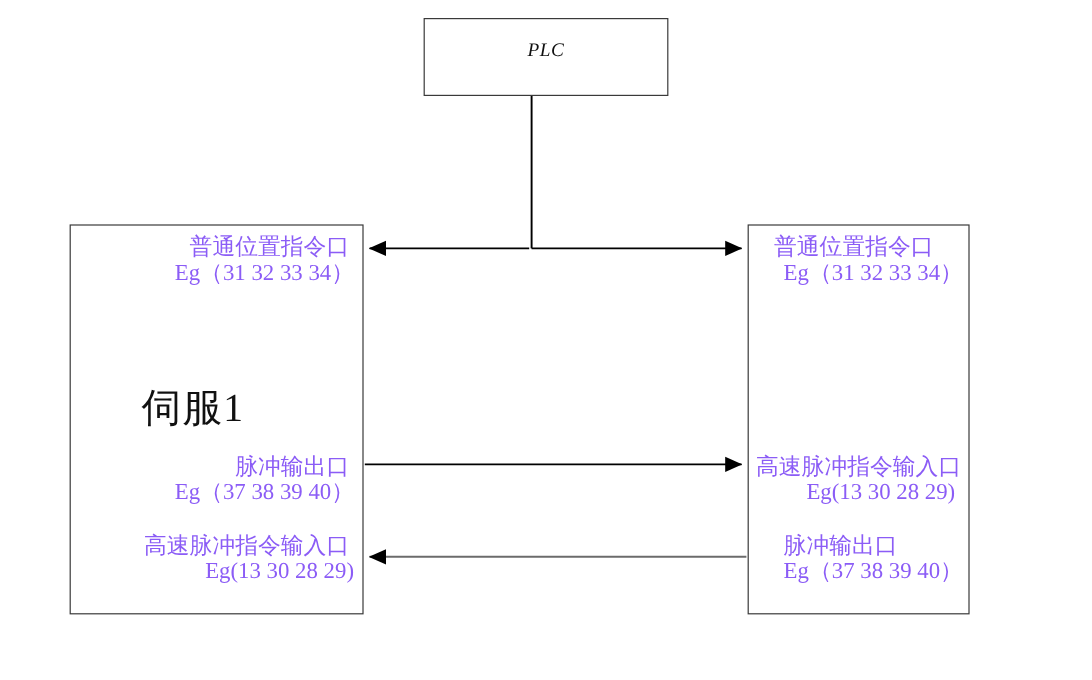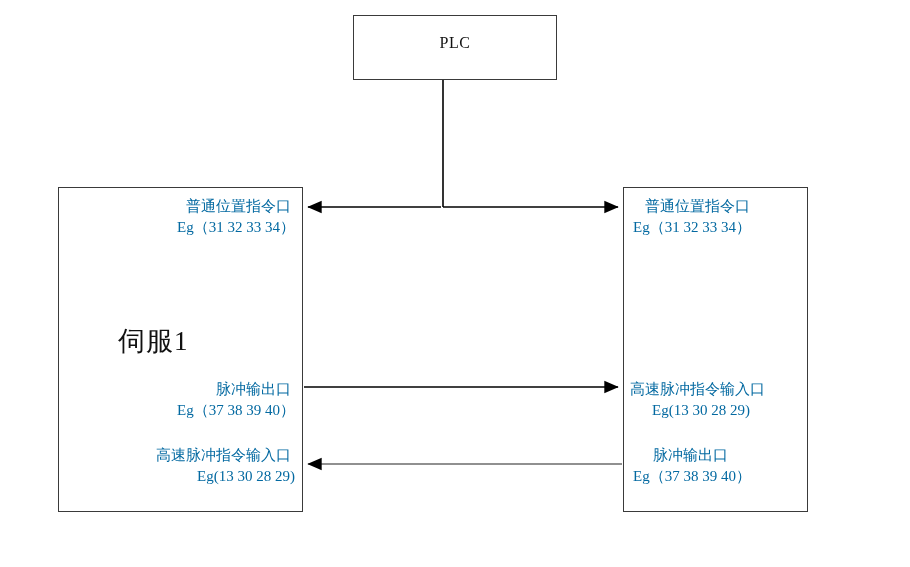--- a/index.html
+++ b/index.html
@@ -49,33 +49,34 @@
   }
   .plc-label {
     position: absolute;
     left: 353px;
     top: 34px;
     width: 204px;
     text-align: center;
     font-size: 16px;
     letter-spacing: 0.5px;
     color: #111;
+    font-style: italic;
   }
   .txt {
     position: absolute;
-    font-size: 15px;
+    font-size: 19px;
     line-height: 21px;
     white-space: nowrap;
-    color: #0369a1;
+    color: #8b5cf6;
   }
   .txt .l1 { display: block; }
-  .txt .l2 { display: block; }
+  .txt .l2 { display: block; margin-left: 20px; }
   .servo-title {
     position: absolute;
-    font-size: 27px;
+    font-size: 33px;
     line-height: 38px;
     white-space: nowrap;
     color: #111;
     letter-spacing: 1px;
   }
   
   #s1-top  { right: 615px; top: 196px; text-align: right; }
   #s1-mid  { right: 615px; top: 379px; text-align: right; }
   #s1-bot  { right: 615px; top: 445px; text-align: right; }
   #s1-title{ left: 118px; top: 322px; }

